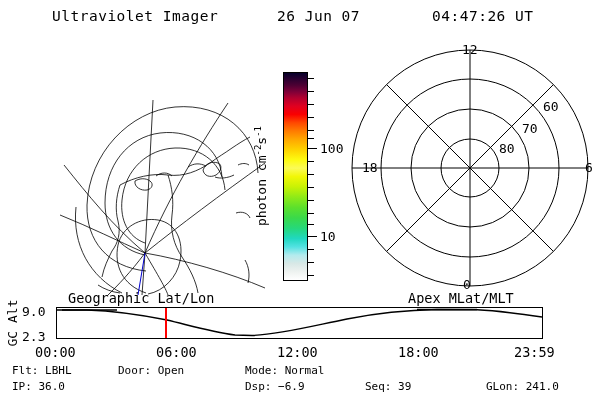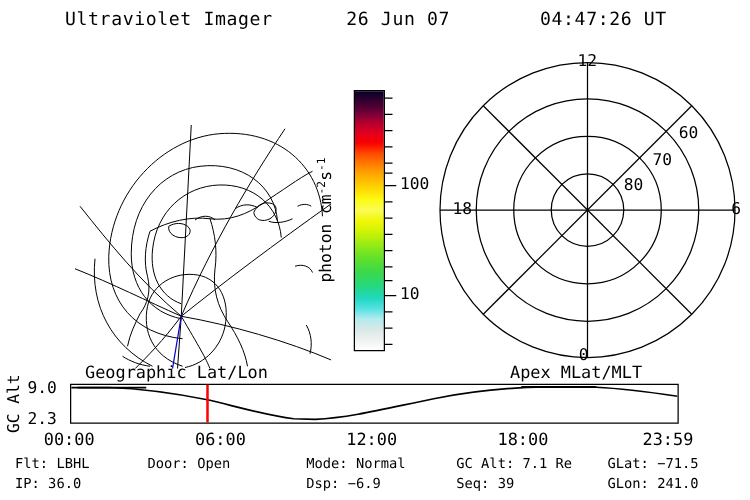--- a/index.html
+++ b/index.html
@@ -210,20 +210,18 @@
 <div class="xtick" id="xt0">00:00</div>
 <div class="xtick" id="xt1">06:00</div>
 <div class="xtick" id="xt2">12:00</div>
 <div class="xtick" id="xt3">18:00</div>
 <div class="xtick" id="xt4">23:59</div>
 
 <div id="footer">
   <div class="f-cell row1 c0">Flt: LBHL</div>
   <div class="f-cell row1 c1">Door: Open</div>
   <div class="f-cell row1 c2">Mode: Normal</div>
-  <div class="f-cell row1 c3">GC Alt: 7.1 Re</div>
-  <div class="f-cell row1 c4">GLat: −71.5</div>
 
   <div class="f-cell row2 c0">IP: 36.0</div>
   <div class="f-cell row2 c2">Dsp:   −6.9</div>
   <div class="f-cell row2 c3">Seq: 39</div>
   <div class="f-cell row2 c4">GLon: 241.0</div>
 </div>
 
 </body></html>

